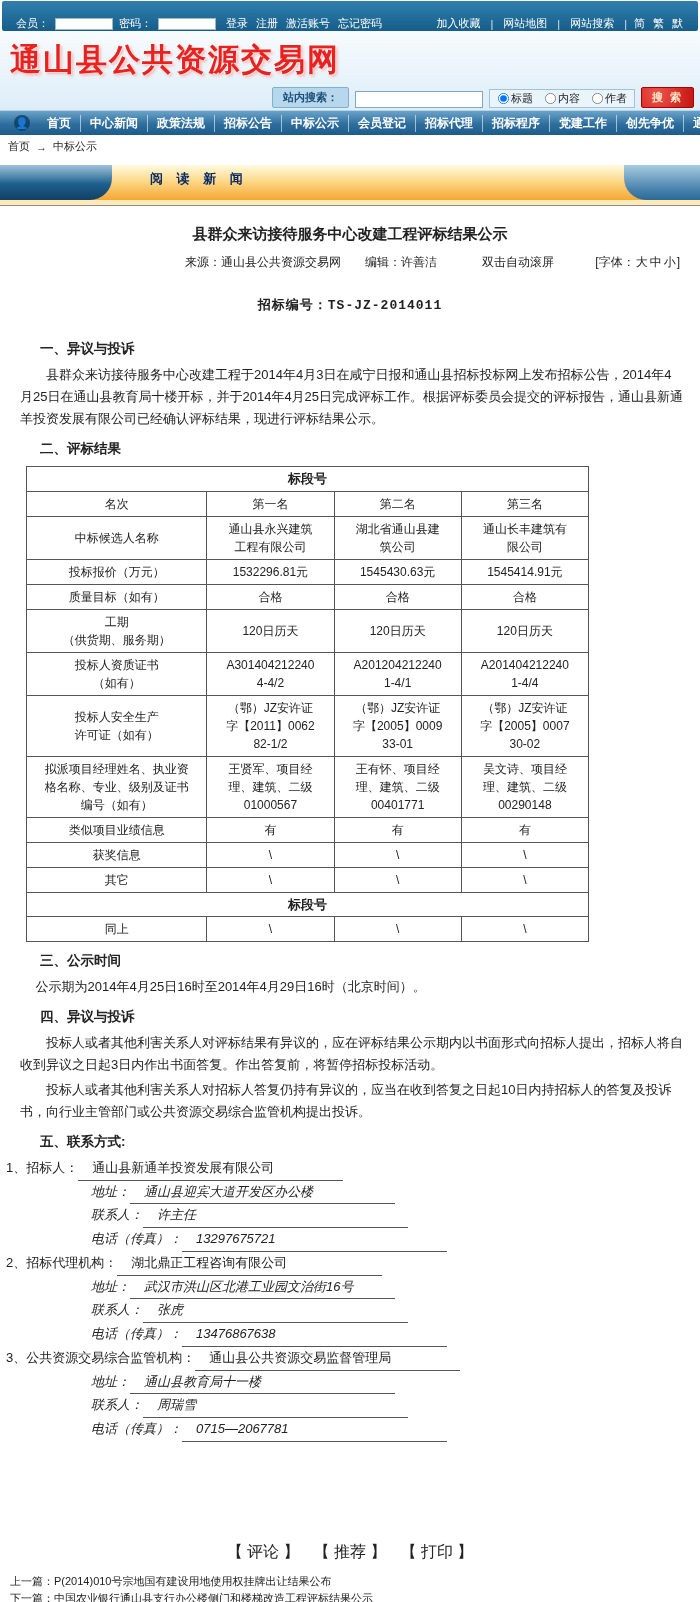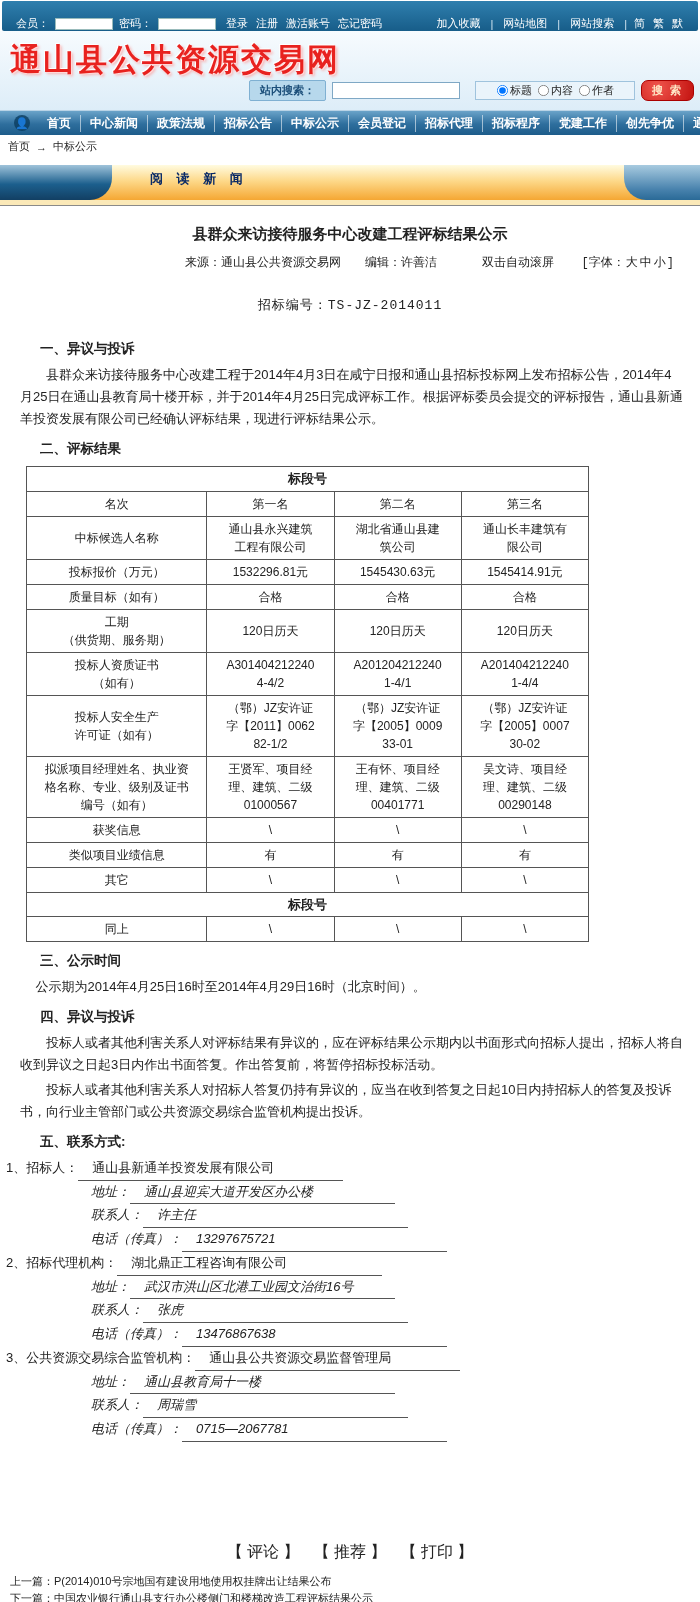--- a/index.html
+++ b/index.html
@@ -29,34 +29,34 @@
     background: linear-gradient(#f7fbfe, #ddedf8);
     border-bottom: 1px solid #b9d3e6;
   }
   .logo {
     position: absolute; left: 10px; top: 8px;
     font-size: 31px; font-weight: 900; letter-spacing: 2px;
     color: #e8221f;
     text-shadow: 1px 1px 0 #ffd9d9, -1px -1px 0 #fff, 2px 2px 3px #f5b2b2;
   }
   .search-row {
-    position: absolute; right: 6px; bottom: 9px;
-    display: flex; align-items: center; gap: 6px; font-size: 11px;
+    position: absolute; right: 6px; bottom: 2px;
+    display: flex; align-items: flex-end; gap: 6px; font-size: 11px;
   }
   .search-label {
     background: #b7d8ec; border: 1px solid #7fb0d2; color: #1c4f7a;
     padding: 2px 10px; border-radius: 2px; font-weight: bold;
   }
   .search-input { width: 128px; height: 17px; border: 1px solid #7fa8c5; }
-  .search-opts { display: flex; align-items: center; gap: 5px; border: 1px solid #9fc3dd; background:#eaf4fb; padding: 1px 20px; margin-left: 9px; }
+  .search-opts { display: flex; align-items: center; gap: 11px; border: 1px solid #9fc3dd; background:#eaf4fb; padding: 1px 7px; }
   .search-opts label { display: flex; align-items: center; }
   .search-opts input { transform: scale(.85); margin-right: 1px; }
   .search-btn {
     background: radial-gradient(circle at 30% 30%, #f0544c, #c31310);
-    color: #ffe9c8; border: 1px solid #a00; border-radius: 7px;
+    color: #ffe9c8; border: 1px solid #a00; border-radius: 2px;
     font-size: 11px; font-weight: bold; padding: 2px 10px; cursor: pointer; letter-spacing: 2px;
   }
 
   
   .nav {
     height: 24px; display: flex; align-items: center;
     background: linear-gradient(#6aa3c9, #2e6e9d 55%, #1d5c8a);
     color: #fff; font-size: 12px; font-weight: bold;
     padding: 0 6px;
   }
@@ -91,23 +91,23 @@
     position: absolute; left: 150px; top: 5px; z-index: 2;
     font-size: 13px; font-weight: bold; color: #0a2a66; letter-spacing: 5px;
   }
 
   
   .article { padding: 2px 6px 0 6px; }
   .art-title { text-align: center; font-size: 15px; font-weight: bold; margin: 18px 0 10px; }
   .art-meta { position: relative; font-size: 12px; color: #222; height: 20px; margin: 0 4px 4px; }
   .art-meta .m { position: absolute; top: 0; white-space: nowrap; }
   .m-source { left: 175px; } .m-editor { left: 355px; } .m-scroll { left: 472px; cursor: pointer; }
-  .m-font { right: 16px; font-family: Liberation Mono, monospace; }
+  .m-font { right: 10px; }
   .m-font .fs { cursor: pointer; margin: 0 1px; }
-  .bid-no { text-align: center; font-size: 13px; letter-spacing: 1px; margin: 22px 0 26px; font-family: "Liberation Mono","DejaVu Sans Mono",monospace; }
+  .bid-no { text-align: center; font-size: 13px; letter-spacing: 1px; margin: 22px 0 26px; font-family: "Liberation Mono","DejaVu Sans Mono",monospace; font-weight: bold; }
   .art-h { font-size: 13.5px; font-weight: bold; margin: 10px 0 6px 34px; }
   .art-p { font-size: 13px; line-height: 1.7; margin: 0 10px 2px 14px; text-indent: 2em; }
 
   
   .rtable { border-collapse: collapse; margin: 8px 0 4px 20px; width: 563px; font-size: 12px; table-layout: fixed; }
   .rtable td { border: 1px solid #555; text-align: center; vertical-align: middle; padding: 3px 16px; line-height: 1.5; white-space: pre-line; word-break: break-all; }
   .rtable .band { font-weight: bold; font-size: 13px; padding: 2px; }
   .rtable col.c0 { width: 180px; } .rtable col.c1, .rtable col.c2, .rtable col.c3 { width: 127px; }
 
   
@@ -272,30 +272,30 @@
           <tr>
             <td>拟派项目经理姓名、执业资格名称、专业、级别及证书编号（如有）</td>
             <td>王贤军、项目经理、建筑、二级
 01000567</td>
             <td>王有怀、项目经理、建筑、二级
 00401771</td>
             <td>吴文诗、项目经理、建筑、二级
 00290148</td>
           </tr>
           <tr>
-            <td>获奖信息</td>
-            <td>\</td>
-            <td>\</td>
-            <td>\</td>
-          </tr>
-          <tr>
             <td>类似项目业绩信息</td>
             <td>有</td>
             <td>有</td>
             <td>有</td>
+          </tr>
+          <tr>
+            <td>获奖信息</td>
+            <td>\</td>
+            <td>\</td>
+            <td>\</td>
           </tr>
           <tr>
             <td>其它</td>
             <td>\</td>
             <td>\</td>
             <td>\</td>
           </tr>
           <tr>
             <td class="band" colspan="4">标段号</td>
           </tr>

